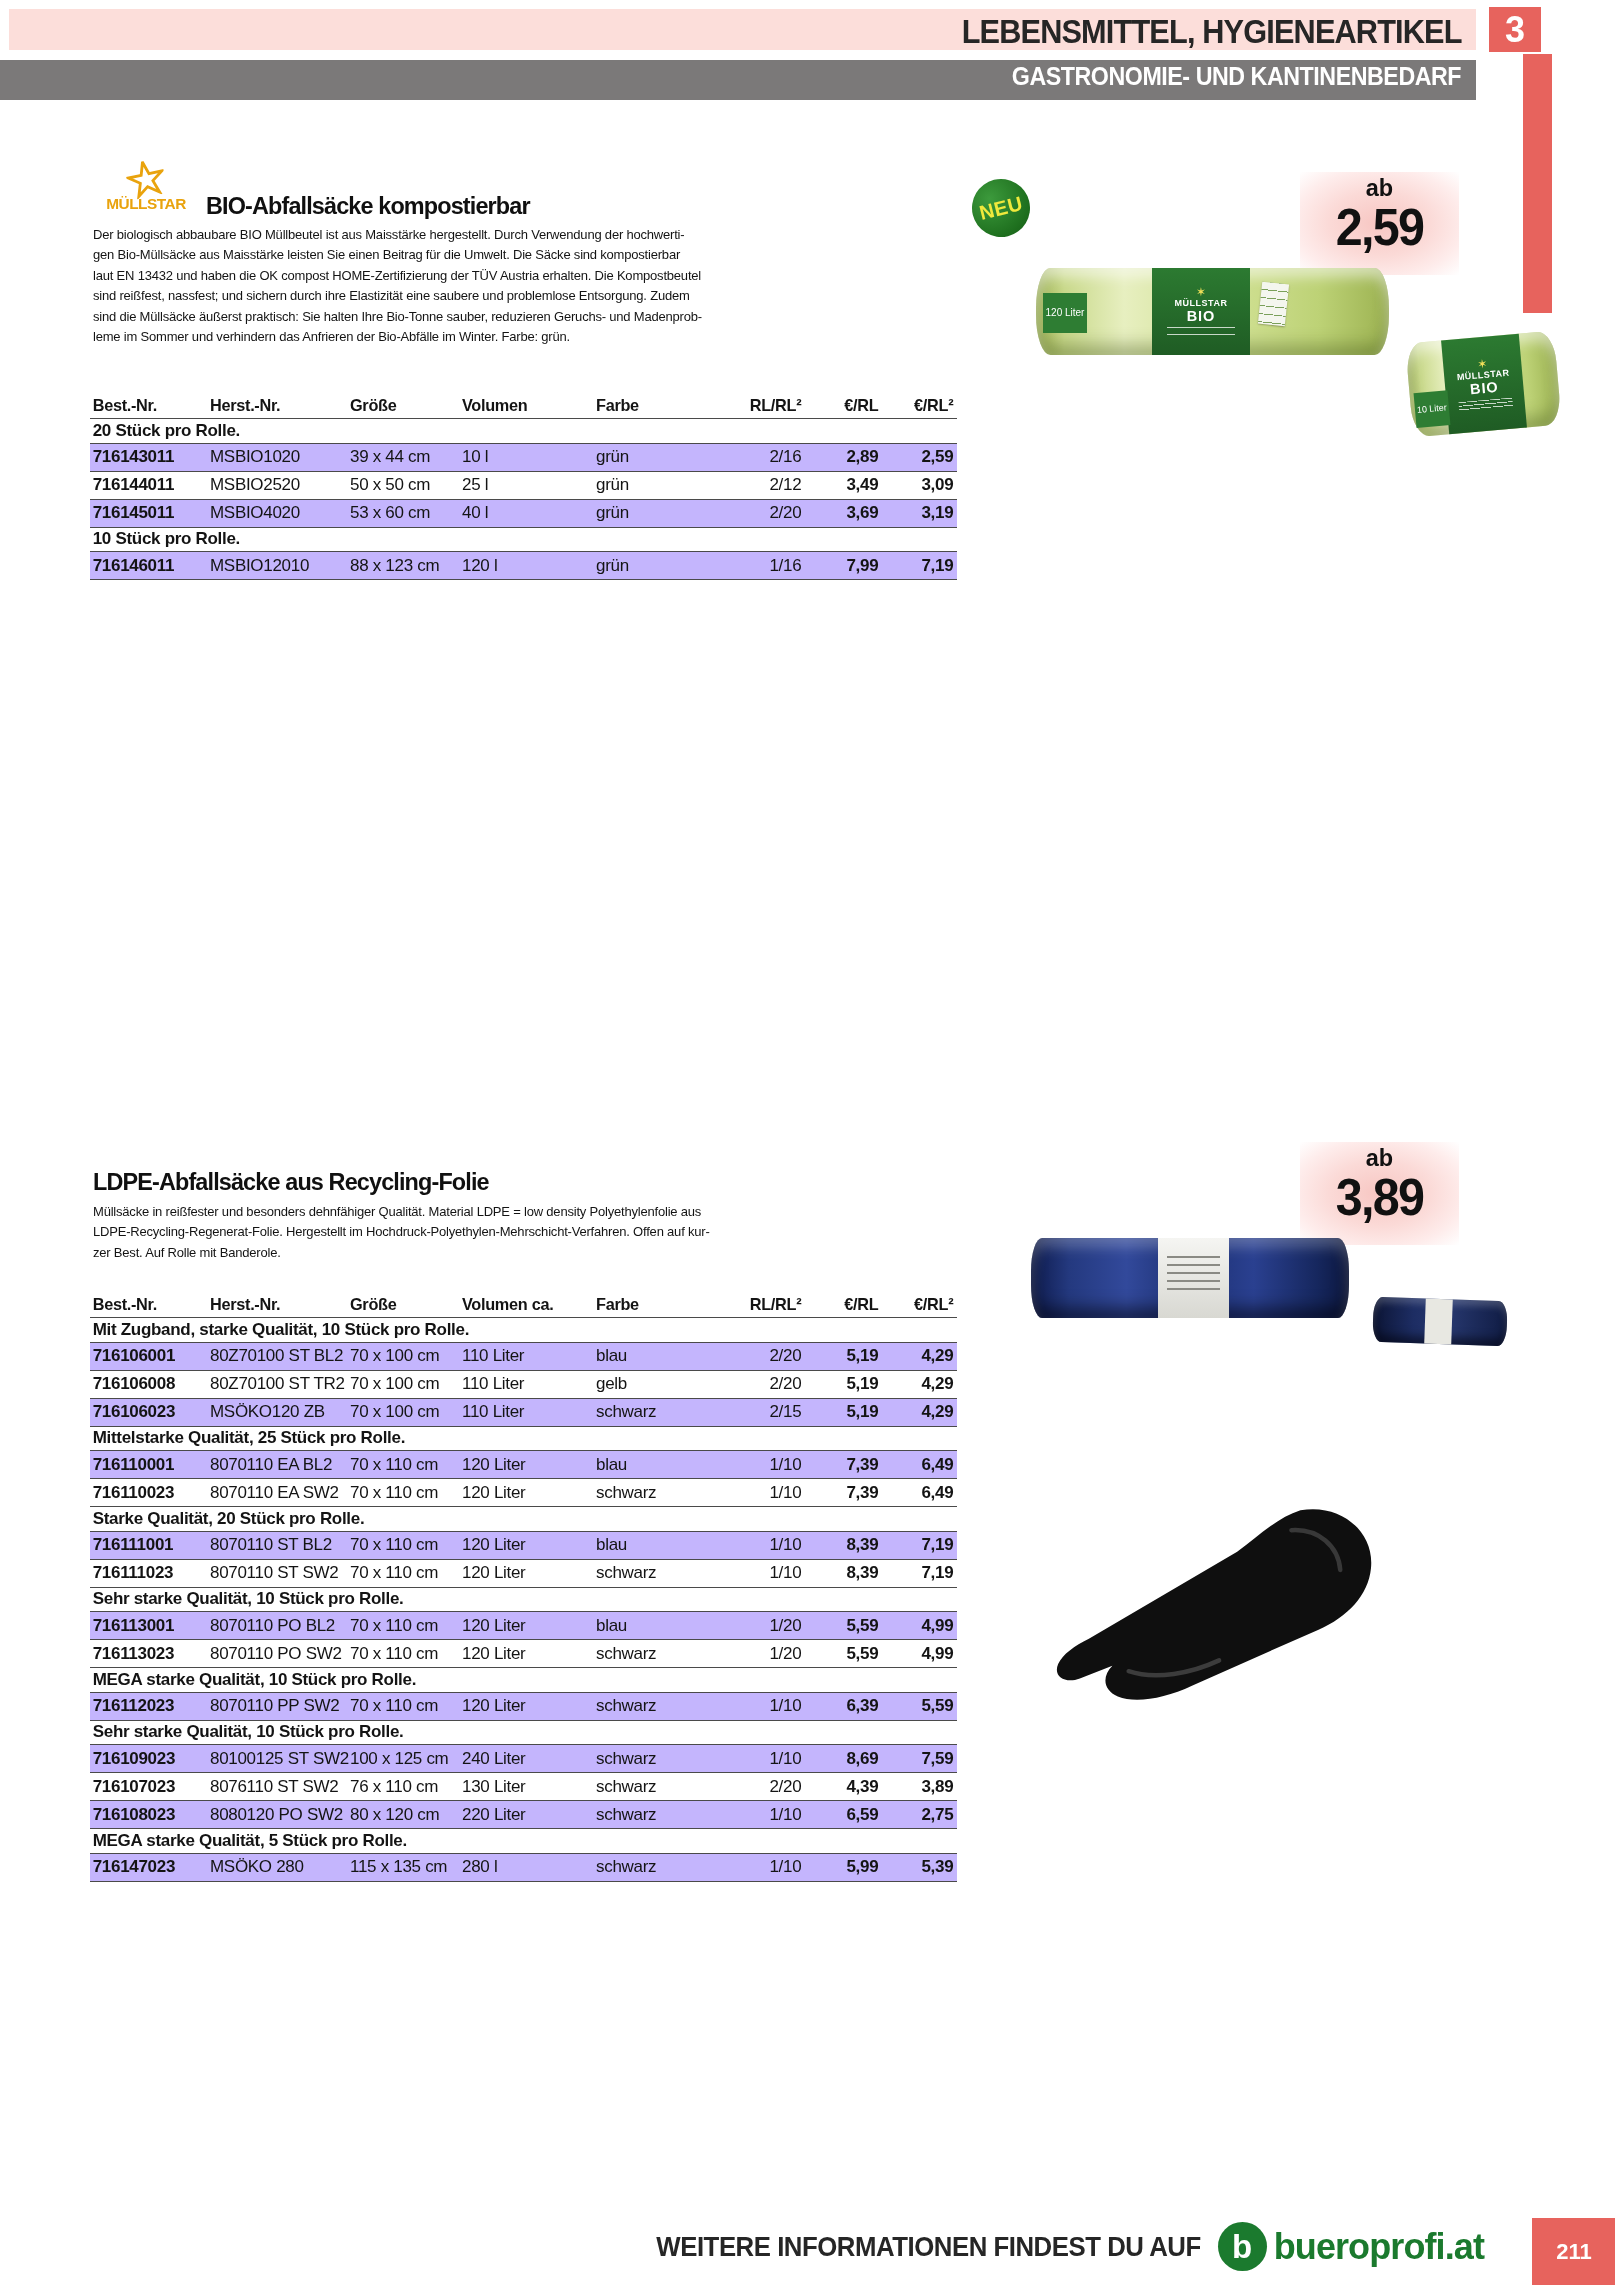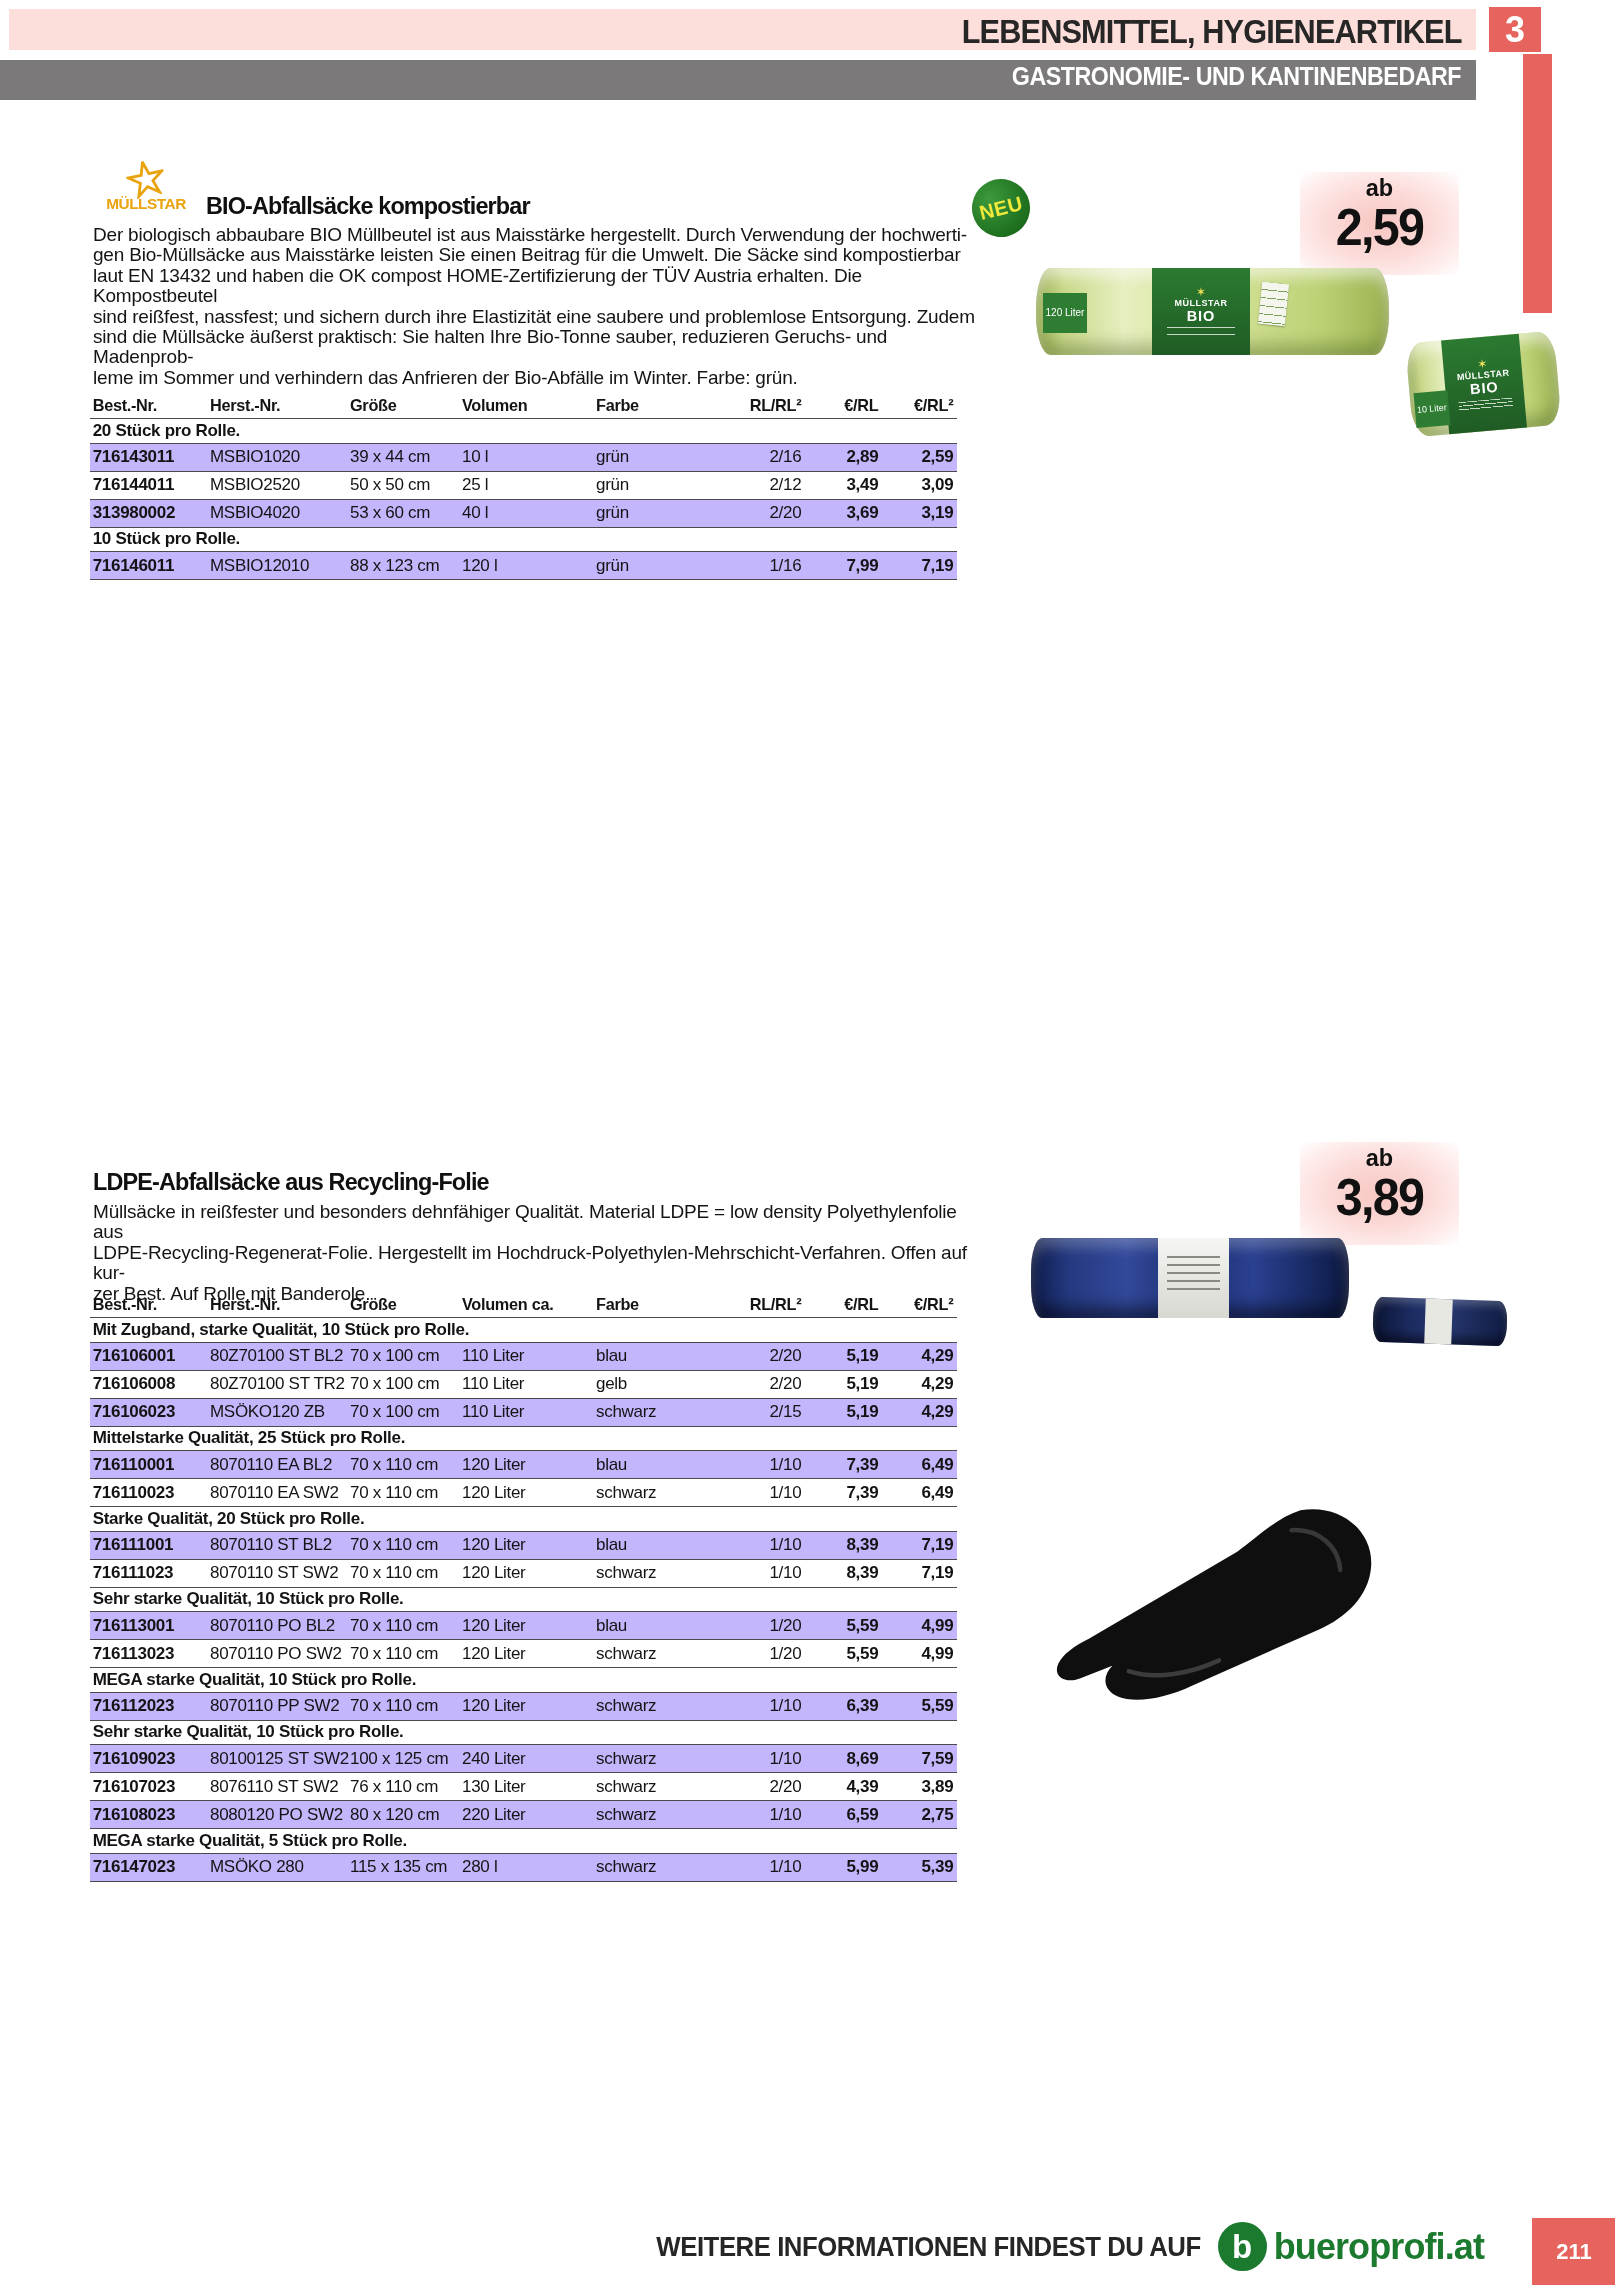--- a/index.html
+++ b/index.html
@@ -18,21 +18,21 @@
   .red-strip{position:absolute;left:1523px;top:54px;width:29px;height:259px;background:#e7635d;}
 
   
   .brand-logo{position:absolute;left:101px;top:161px;width:90px;text-align:center;}
   .brand-logo svg{display:block;margin:0 auto;}
   .brand-name{font-size:15.4px;font-weight:bold;color:#e9a30d;letter-spacing:-0.5px;margin-top:-1.8px;}
   .sec-title{position:absolute;font-size:24.4px;font-weight:bold;letter-spacing:-0.9px;color:#101010;
     transform:scaleX(.96);transform-origin:left;white-space:nowrap;}
   .s1-title{left:206px;top:192px;}
   .s2-title{left:93px;top:1168px;}
-  .sec-desc{position:absolute;left:93px;width:887px;font-size:19px;line-height:20.4px;
+  .sec-desc{position:absolute;left:93px;width:887px;font-size:13px;line-height:20.4px;
     letter-spacing:-0.2px;white-space:pre-line;color:#141414;}
   .s1-desc{top:225px;}
   .s2-desc{top:1202px;}
 
   
   .pricebox{position:absolute;left:1300px;width:159px;height:103px;text-align:center;
     background:radial-gradient(ellipse at center,#f7c6c2 0%,#fbdad7 45%,#feeceb 75%,#ffffff 100%);}
   .pricebox .ab{font-size:23.5px;font-weight:bold;color:#111;margin-top:2.7px;}
   .pricebox .val{font-size:51px;font-weight:bold;color:#111;letter-spacing:-1.8px;line-height:52px;
     transform:scaleX(.95);}
@@ -195,21 +195,21 @@
         <div class="tcell c1">716144011</div>
         <div class="tcell c2">MSBIO2520</div>
         <div class="tcell c3">50 x 50 cm</div>
         <div class="tcell c4">25 l</div>
         <div class="tcell c5">grün</div>
         <div class="tcell c6">2/12</div>
         <div class="tcell c7">3,49</div>
         <div class="tcell c8">3,09</div>
       </div>
       <div class="trow titem shaded">
-        <div class="tcell c1">313980002</div>
+        <div class="tcell c1">716145011</div>
         <div class="tcell c2">MSBIO4020</div>
         <div class="tcell c3">53 x 60 cm</div>
         <div class="tcell c4">40 l</div>
         <div class="tcell c5">grün</div>
         <div class="tcell c6">2/20</div>
         <div class="tcell c7">3,69</div>
         <div class="tcell c8">3,19</div>
       </div>
       <div class="trow tgroup">
         <div class="tcell cg">10 Stück pro Rolle.</div>

